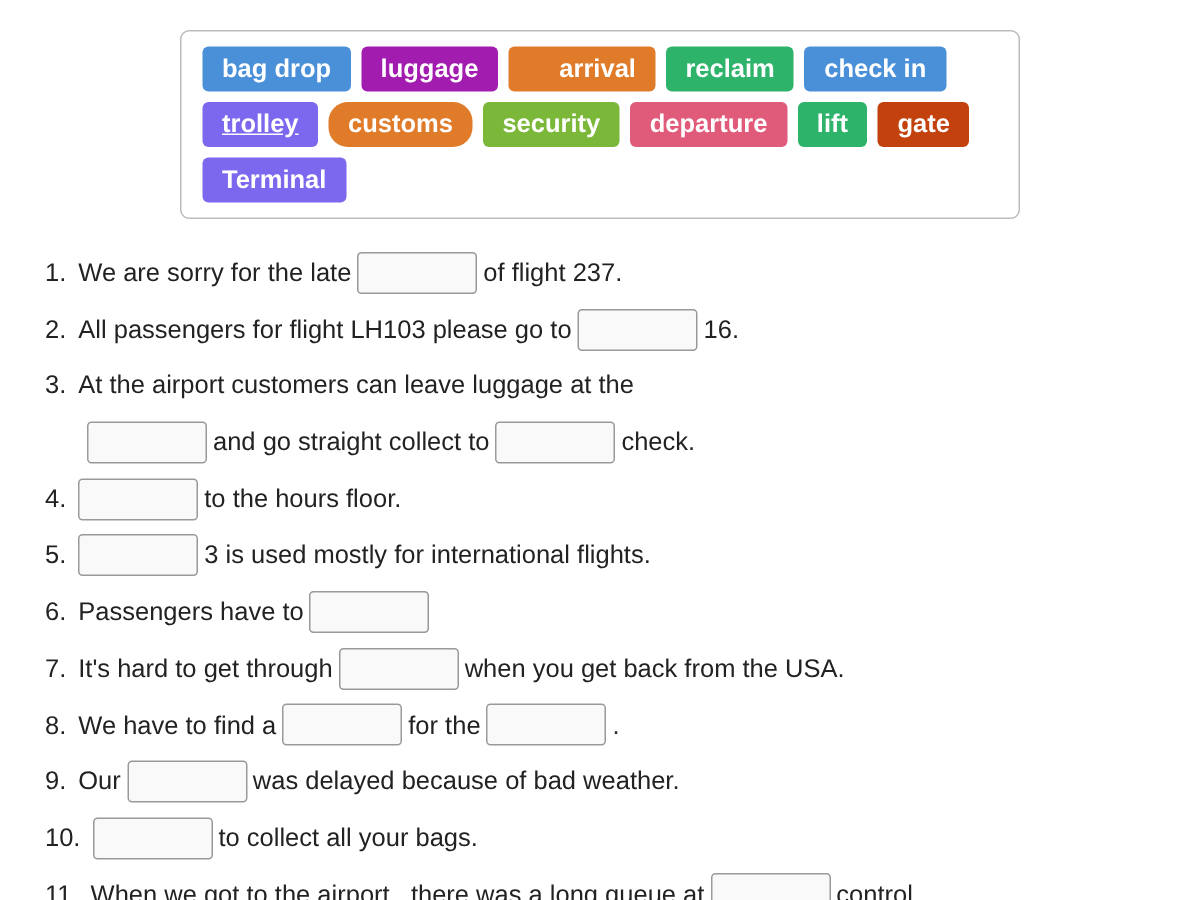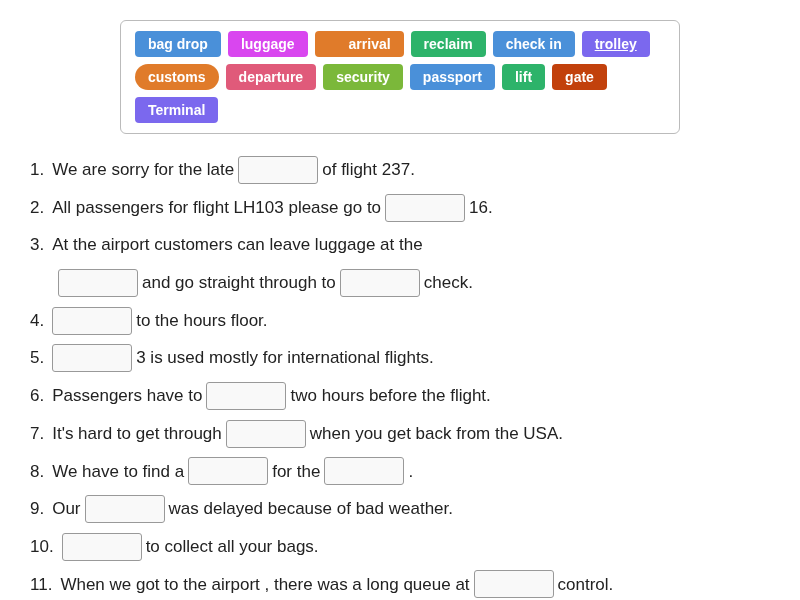--- a/index.html
+++ b/index.html
@@ -20,21 +20,21 @@
       max-width: 560px;
       display: flex;
       flex-wrap: wrap;
       gap: 7px;
     }
     .word-chip {
       padding: 5px 13px;
       border-radius: 4px;
       color: #fff;
       font-weight: bold;
-      font-size: 14px;
+      font-size: 17px;
       cursor: grab;
       user-select: none;
     }
     .sentences {
       padding: 0 10px;
       line-height: 2.1;
     }
     .sentence {
       margin-bottom: 2px;
       display: flex;
@@ -54,29 +54,28 @@
     .num {
       margin-right: 4px;
       white-space: nowrap;
     }
   </style>
 </head>
 <body>
 
 <div class="word-bank">
 <span class="word-chip" style="background-color: rgb(74, 144, 217);">bag drop</span>
-    <span class="word-chip" style="background-color: #d946ef;">luggage</span>
+    <span class="word-chip" style="background-color: #a21caf;">luggage</span>
     <span class="word-chip" style="background-color: rgb(224, 123, 42); padding-left: 34px;">arrival</span>
     <span class="word-chip" style="background-color: rgb(45, 179, 106);">reclaim</span>
     <span class="word-chip" style="background-color: rgb(74, 144, 217);">check in</span>
     <span class="word-chip" style="background-color: rgb(123, 104, 238); text-decoration: underline;">trolley</span>
     <span class="word-chip" style="background-color: rgb(224, 123, 42); border-radius: 13px;">customs</span>
+    <span class="word-chip" style="background-color: rgb(123, 184, 58);">security</span>
     <span class="word-chip" style="background-color: rgb(224, 90, 122);">departure</span>
-    <span class="word-chip" style="background-color: rgb(123, 184, 58);">security</span>
-    <span class="word-chip" style="background-color: rgb(74, 144, 217);">passport</span>
     <span class="word-chip" style="background-color: rgb(45, 179, 106);">lift</span>
     <span class="word-chip" style="background-color: #c2410c;">gate</span>
     <span class="word-chip" style="background-color: rgb(123, 104, 238);">Terminal</span>
   </div>
 
 <div class="sentences">
 <div class="sentence">
       <span class="num">1.</span>
       <span>We are sorry for the late</span>
       <span class="blank"></span>
@@ -88,39 +87,38 @@
       <span class="blank"></span>
       <span>16.</span>
     </div>
     <div class="sentence">
       <span class="num">3.</span>
       <span>At the airport customers can leave luggage at the</span>
     </div>
     <div class="sentence">
       <span class="num" style="width:20px;display:inline-block;">&nbsp;&nbsp;&nbsp;</span>
       <span class="blank"></span>
-      <span>and go straight through to</span>
+      <span>and go straight collect to</span>
       <span class="blank"></span>
       <span>check.</span>
     </div>
     <div class="sentence">
       <span class="num">4.</span>
       <span class="blank"></span>
       <span>to the hours floor.</span>
     </div>
     <div class="sentence">
       <span class="num">5.</span>
       <span class="blank"></span>
       <span>3 is used mostly for international flights.</span>
     </div>
     <div class="sentence">
       <span class="num">6.</span>
       <span>Passengers have to</span>
       <span class="blank"></span>
-      <span>two hours before the flight.</span>
     </div>
     <div class="sentence">
       <span class="num">7.</span>
       <span>It's hard to get through</span>
       <span class="blank"></span>
       <span>when you get back from the USA.</span>
     </div>
     <div class="sentence">
       <span class="num">8.</span>
       <span>We have to find a</span>

